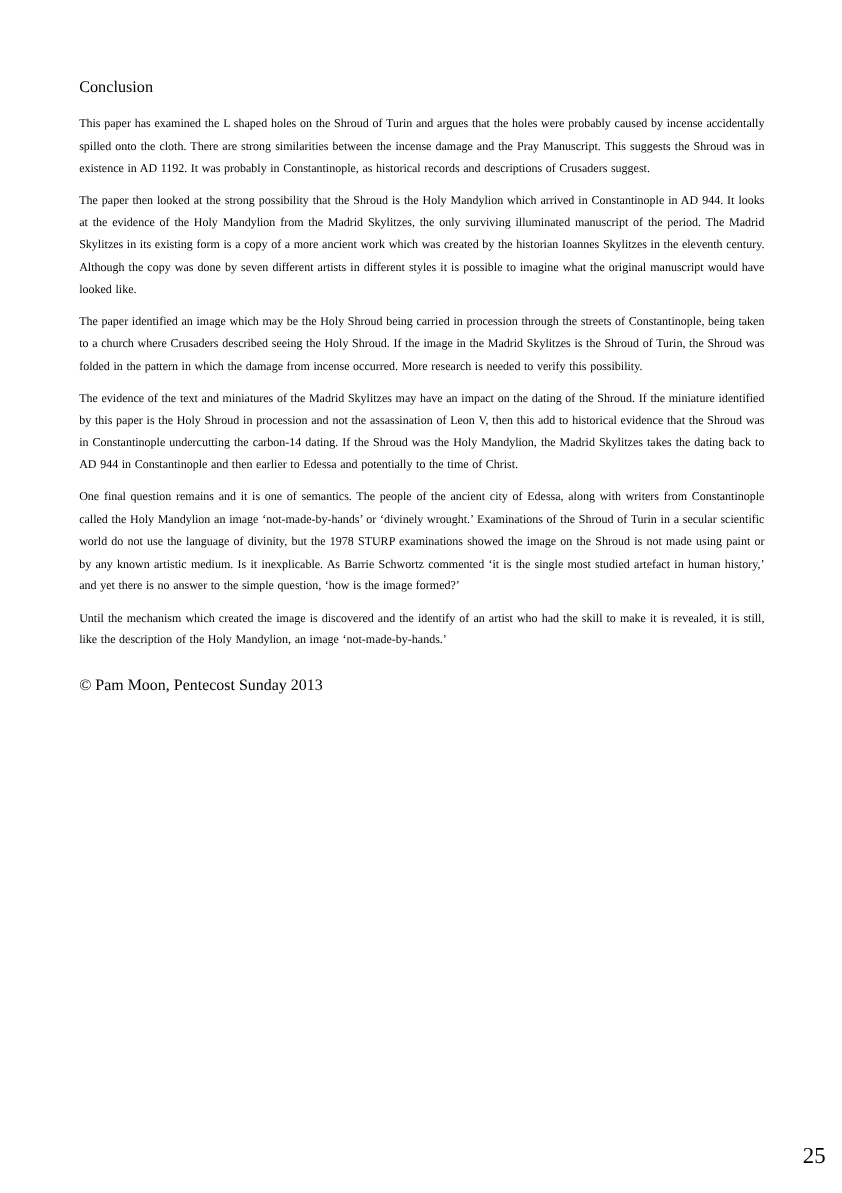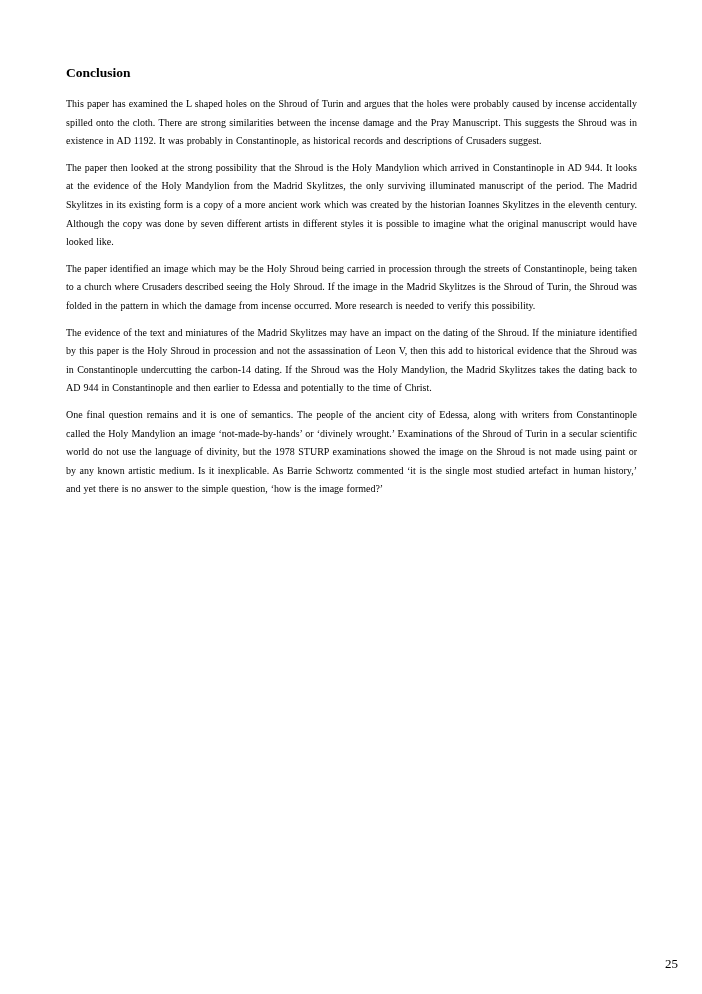--- a/index.html
+++ b/index.html
@@ -18,50 +18,52 @@
   .page {
     position: absolute;
     top: 0; left: 0;
     width: 702px;
     height: 994px;
     box-sizing: border-box;
     padding: 64px 65px 0 66px;
   }
   .heading {
     font-size: 13.5px;
-    font-weight: bold;
+    font-weight: normal;
     line-height: 17px;
     margin: 0 0 14px 0;
   }
   .para {
     font-size: 10px;
     line-height: 18.6px;
     text-align: justify;
     margin: 0 0 8px 0;
     word-spacing: 0.5px;
   }
   .copyright {
     font-size: 13.3px;
     line-height: 18.6px;
     margin: 18px 0 0 0;
     text-align: left;
   }
   .page-number {
     position: absolute;
     top: 956px;
-    right: 24px;
-    font-size: 13px;
+    right: 14px;
+    font-size: 19px;
     line-height: 16px;
   }
 </style>
 </head>
 <body>
 
 <div class="page">
   <h2 class="heading">Conclusion</h2>
   <p class="para">This paper has examined the L shaped holes on the Shroud of Turin and argues that the holes were probably caused by incense accidentally spilled onto the cloth.  There are strong similarities between the incense damage and the Pray Manuscript.  This suggests the Shroud was in existence in AD 1192. It was probably in Constantinople, as historical records and descriptions of Crusaders suggest.</p>
   <p class="para">The paper then looked at the strong possibility that the Shroud is the Holy Mandylion which arrived in Constantinople in AD 944.  It looks at the evidence of the Holy Mandylion from the Madrid Skylitzes, the only surviving illuminated manuscript of the period.  The Madrid Skylitzes in its existing form is a copy of a more ancient work which was created by the historian Ioannes Skylitzes in the eleventh century.  Although the copy was done by seven different artists in different styles it is possible to imagine what the original manuscript would have looked like.</p>
   <p class="para">The paper identified an image which may be the Holy Shroud being carried in procession through the streets of Constantinople, being taken to a church where Crusaders described seeing the Holy Shroud.  If the image in the Madrid Skylitzes is the Shroud of Turin, the Shroud was folded in the pattern in which the damage from incense occurred.  More research is needed to verify this possibility.</p>
   <p class="para">The evidence of the text and miniatures of the Madrid Skylitzes may have an impact on the dating of the Shroud.  If the miniature identified by this paper is the Holy Shroud in procession and not the assassination of Leon V, then this add to historical evidence that the Shroud was in Constantinople undercutting the carbon-14 dating.  If the Shroud was the Holy Mandylion, the Madrid Skylitzes takes the dating back to AD 944 in Constantinople and then earlier to Edessa and potentially to the time of Christ.</p>
   <p class="para">One final question remains and it is one of semantics.  The people of the ancient city of Edessa, along with writers from Constantinople called the Holy Mandylion an image ‘not-made-by-hands’ or ‘divinely wrought.’  Examinations of the Shroud of Turin in a secular scientific world do not use the language of divinity, but the 1978 STURP examinations showed the image on the Shroud is not made using paint or by any known artistic medium.   Is it inexplicable.   As Barrie Schwortz commented  ‘it is the single most studied artefact in human history,’ and yet there is no answer to the simple question, ‘how is the image formed?’</p>
+  <p class="para">Until the mechanism which created the image is discovered and the identify of an artist who had the skill to make it is revealed, it is still, like the description of the Holy Mandylion, an image ‘not-made-by-hands.’</p>
+  <p class="copyright">© Pam Moon, Pentecost Sunday 2013</p>
 </div>
 
 <div class="page-number">25</div>
 
 </body></html>

